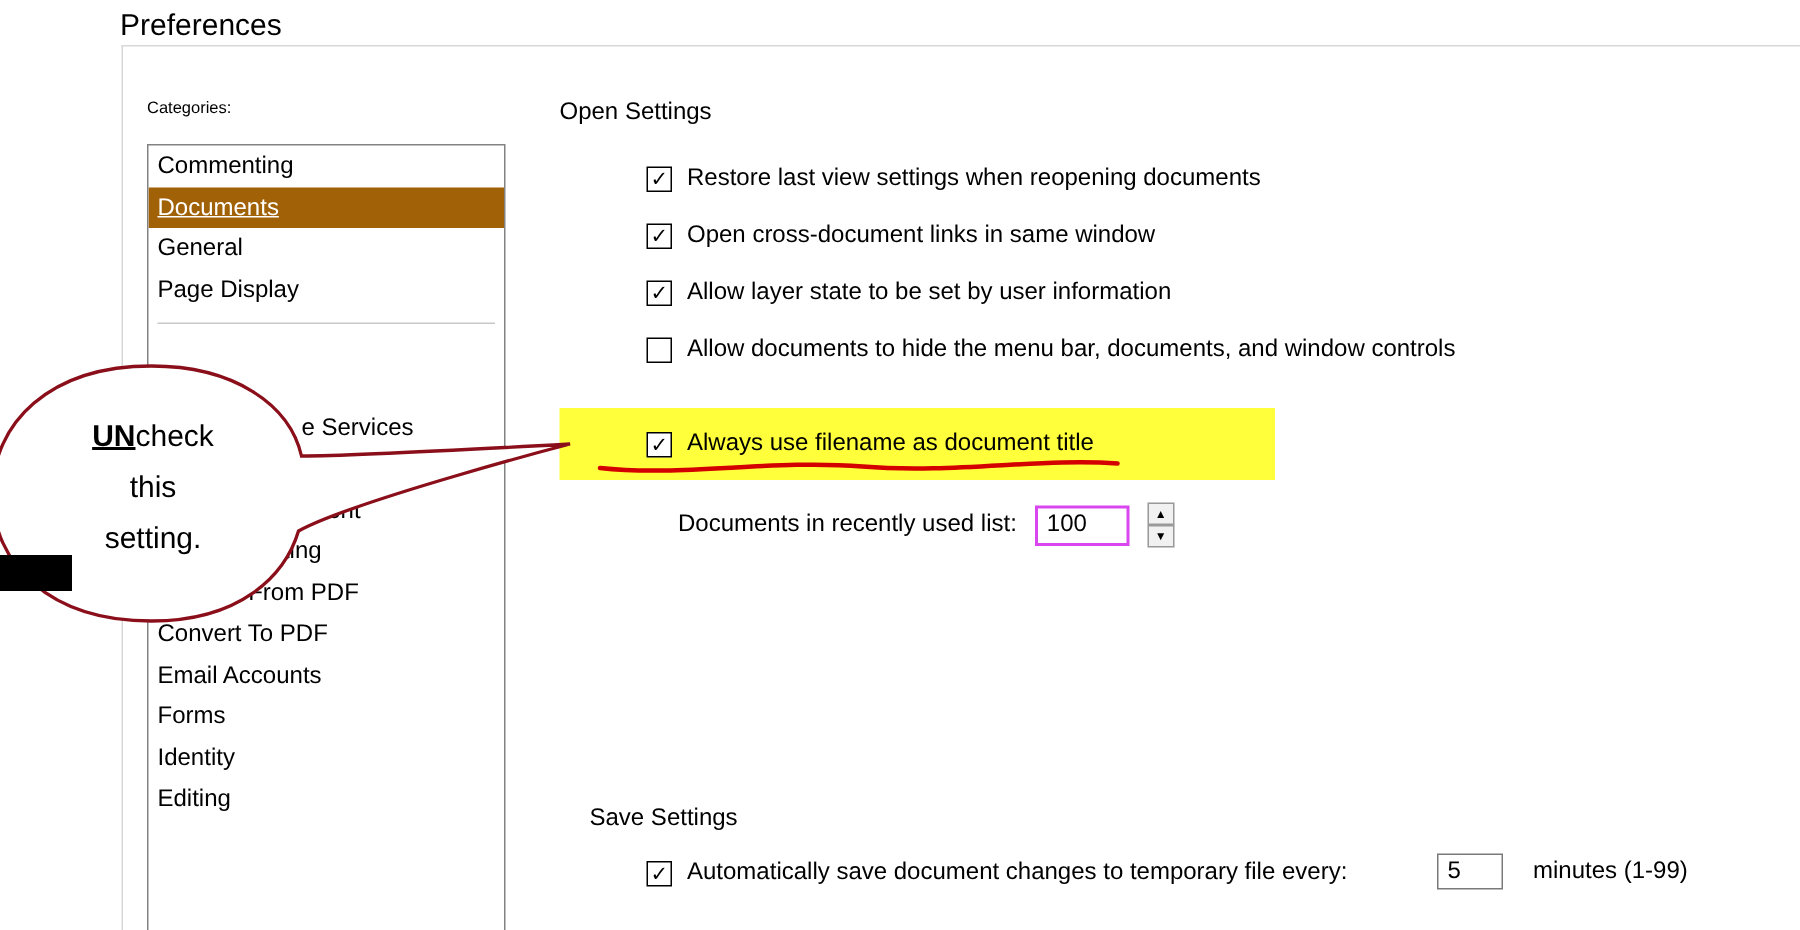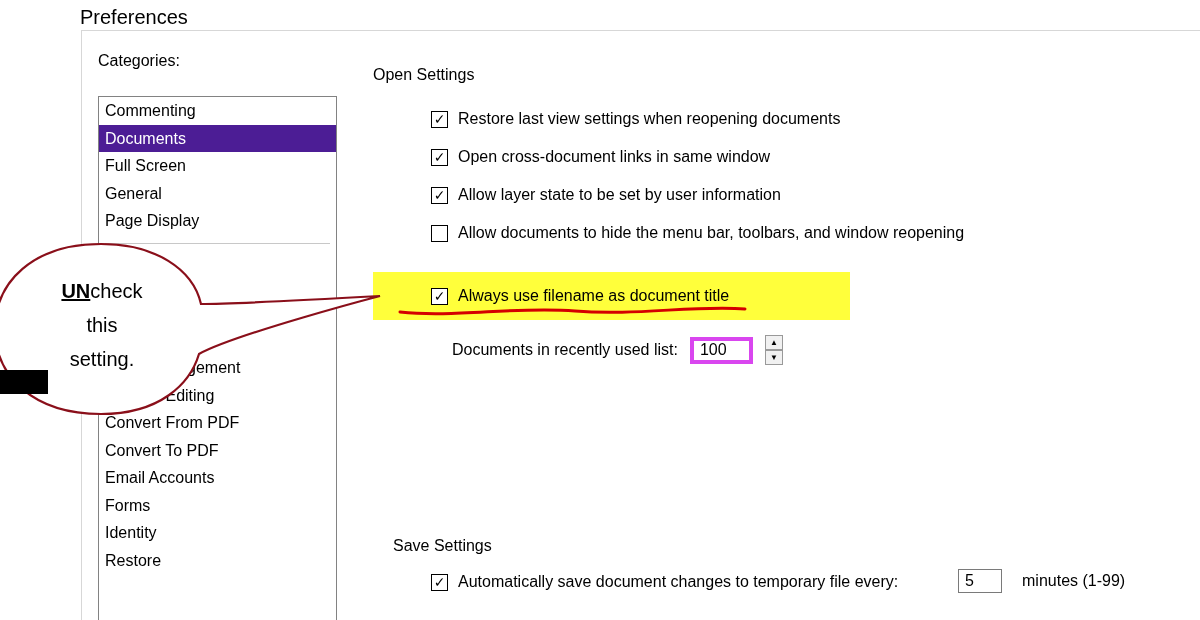--- a/index.html
+++ b/index.html
@@ -26,44 +26,45 @@
     top: 30px;
     right: 0;
     bottom: 0;
     border-top: 1px solid #d7d7d7;
     border-left: 1px solid #d7d7d7;
     background: #fff;
   }
   .categories-label {
     position: absolute;
     left: 98px;
-    top: 52px;
-    font-size: 16px;
+    top: 66px;
+    font-size: 11px;
   }
   .listbox {
     position: absolute;
     left: 98px;
     top: 96px;
     width: 239px;
     height: 592px;
     border: 1px solid #828282;
     background: #fff;
     overflow: hidden;
   }
   .listrow {
     height: 27.5px;
     line-height: 27.5px;
     padding: 0 6px;
     font-size: 16px;
     white-space: nowrap;
     cursor: default;
   }
   .listrow.selected {
-    background: #4c1d95;
+    background: #a16207;
     color: #fff;
+    text-decoration: underline;
   }
   .listsep {
     height: 1px;
     background: #c8c8c8;
     margin: 8px 6px 14px 6px;
   }
 
   .group-title {
     font-size: 16px;
   }
@@ -99,21 +100,21 @@
     pointer-events:none;
   }
 
   .recent-row {
     position:absolute; left:452px; top:335px;
     display:flex; align-items:center; gap:12px;
     font-size:16px;
   }
   .numbox {
     width:63px; height:27px;
-    border:4px solid #d946ef;
+    border:2px solid #d946ef;
     padding:0 6px;
     font-size:16px;
     display:flex; align-items:center;
     background:#fff;
   }
   .spinner {
     width:18px;
     display:flex; flex-direction:column;
   }
   .spin-btn {
@@ -157,54 +158,53 @@
 <body>
 
 <div class="title">Preferences</div>
 <div class="panel"></div>
 
 <div class="categories-label">Categories:</div>
 
 <div class="listbox">
   <div class="listrow">Commenting</div>
   <div class="listrow selected">Documents</div>
-  <div class="listrow">Full Screen</div>
   <div class="listrow">General</div>
   <div class="listrow">Page Display</div>
   <div class="listsep"></div>
   <div style="height:42px"></div>
   <div class="listrow" style="padding-left:102px;">e Services</div>
   <div style="height:27px"></div>
   <div class="listrow" style="padding-left:48px;">Management</div>
   <div class="listrow">Content Editing</div>
   <div class="listrow">Convert From PDF</div>
   <div class="listrow">Convert To PDF</div>
   <div class="listrow">Email Accounts</div>
   <div class="listrow">Forms</div>
   <div class="listrow">Identity</div>
-  <div class="listrow">Restore</div>
+  <div class="listrow">Editing</div>
 </div>
 
 <div class="group-title open-title">Open Settings</div>
 
 <div class="opt o1">
   <span class="cbx checked"></span>
   <span class="opt-label">Restore last view settings when reopening documents</span>
 </div>
 <div class="opt o2">
   <span class="cbx checked"></span>
   <span class="opt-label">Open cross-document links in same window</span>
 </div>
 <div class="opt o3">
   <span class="cbx checked"></span>
   <span class="opt-label">Allow layer state to be set by user information</span>
 </div>
 <div class="opt o4">
   <span class="cbx"></span>
-  <span class="opt-label">Allow documents to hide the menu bar, toolbars, and window reopening</span>
+  <span class="opt-label">Allow documents to hide the menu bar, documents, and window controls</span>
 </div>
 
 <div class="highlight"></div>
 <div class="opt o5">
   <span class="cbx checked"></span>
   <span class="opt-label">Always use filename as document title</span>
 </div>
 <svg class="underline-svg" viewBox="0 0 360 22">
   <path d="M5 12 C 60 18, 120 6, 180 11 C 240 16, 300 5, 350 9" stroke="#d40000" stroke-width="3" fill="none" stroke-linecap="round"></path>
 </svg>

